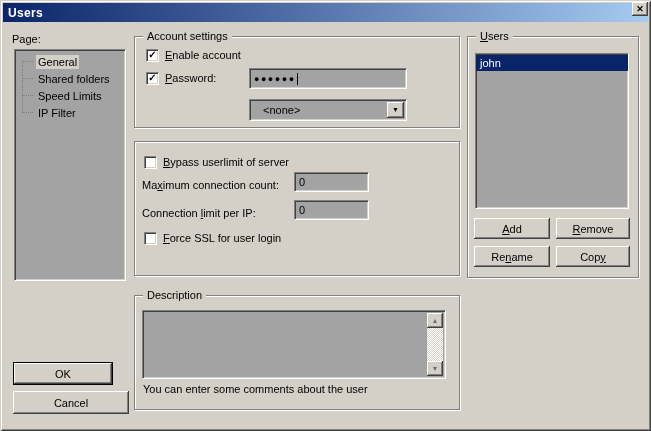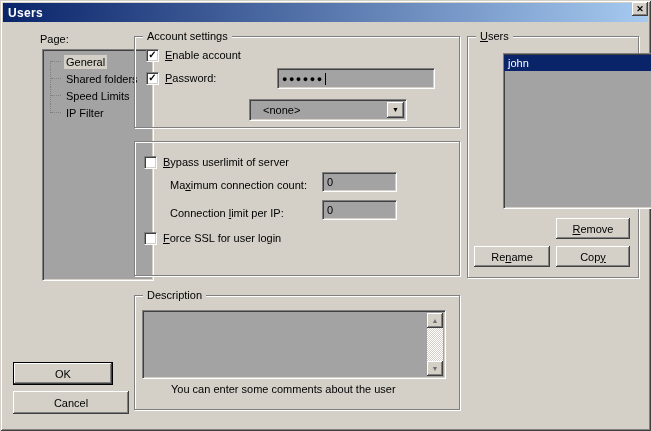--- a/index.html
+++ b/index.html
@@ -16,21 +16,21 @@
     display:flex; align-items:center; padding-left:5px; box-sizing:border-box;
   }
   .title-text { color:#fff; font-weight:bold; font-size:12px; letter-spacing:0.3px; }
   .close-btn {
     position:absolute; right:3px; top:2px; width:16px; height:14px; background:#d4d0c8;
     box-shadow: inset -1px -1px 0 #404040, inset 1px 1px 0 #ffffff,
                 inset -2px -2px 0 #808080, inset 2px 2px 0 #d4d0c8;
     display:flex; align-items:center; justify-content:center;
     font-size:9px; font-weight:bold; color:#000;
   }
-  .abs { position:absolute;margin-left:28px; }
+  .abs { position:absolute; }
   .lbl { line-height:14px; white-space:nowrap; }
   .key { text-decoration:underline; }
 
   .groupbox {
     position:absolute; border:1px solid #808080;
     box-shadow: 1px 1px 0 #ffffff, inset 1px 1px 0 #ffffff;
   }
   .legend {
     position:absolute; top:-7px; left:8px; background:#d4d0c8;
     padding:0 4px; line-height:13px; white-space:nowrap;
@@ -198,20 +198,23 @@
 
   <div class="groupbox" style="left:467px; top:36px; width:170px; height:240px;">
     <span class="legend"><span></span><span class="key">U</span><span>sers</span></span>
 
     <div class="abs sunken listbox" style="left:7px; top:16px; width:154px; height:156px;">
       <div class="list-row selected">
         <span>john</span>
       </div>
     </div>
 
+    <div class="btn" style="left:6px; top:181px; width:76px; height:21px;">
+      <span class="lbl"><span></span><span class="key">A</span><span>dd</span></span>
+    </div>
     <div class="btn" style="left:6px; top:209px; width:76px; height:21px;">
       <span class="lbl"><span>Re</span><span class="key">n</span><span>ame</span></span>
     </div>
     <div class="btn" style="left:88px; top:181px; width:74px; height:21px;">
       <span class="lbl"><span></span><span class="key">R</span><span>emove</span></span>
     </div>
     <div class="btn" style="left:88px; top:209px; width:74px; height:21px;">
       <span class="lbl"><span>Cop</span><span class="key">y</span><span></span></span>
     </div>
   </div>

